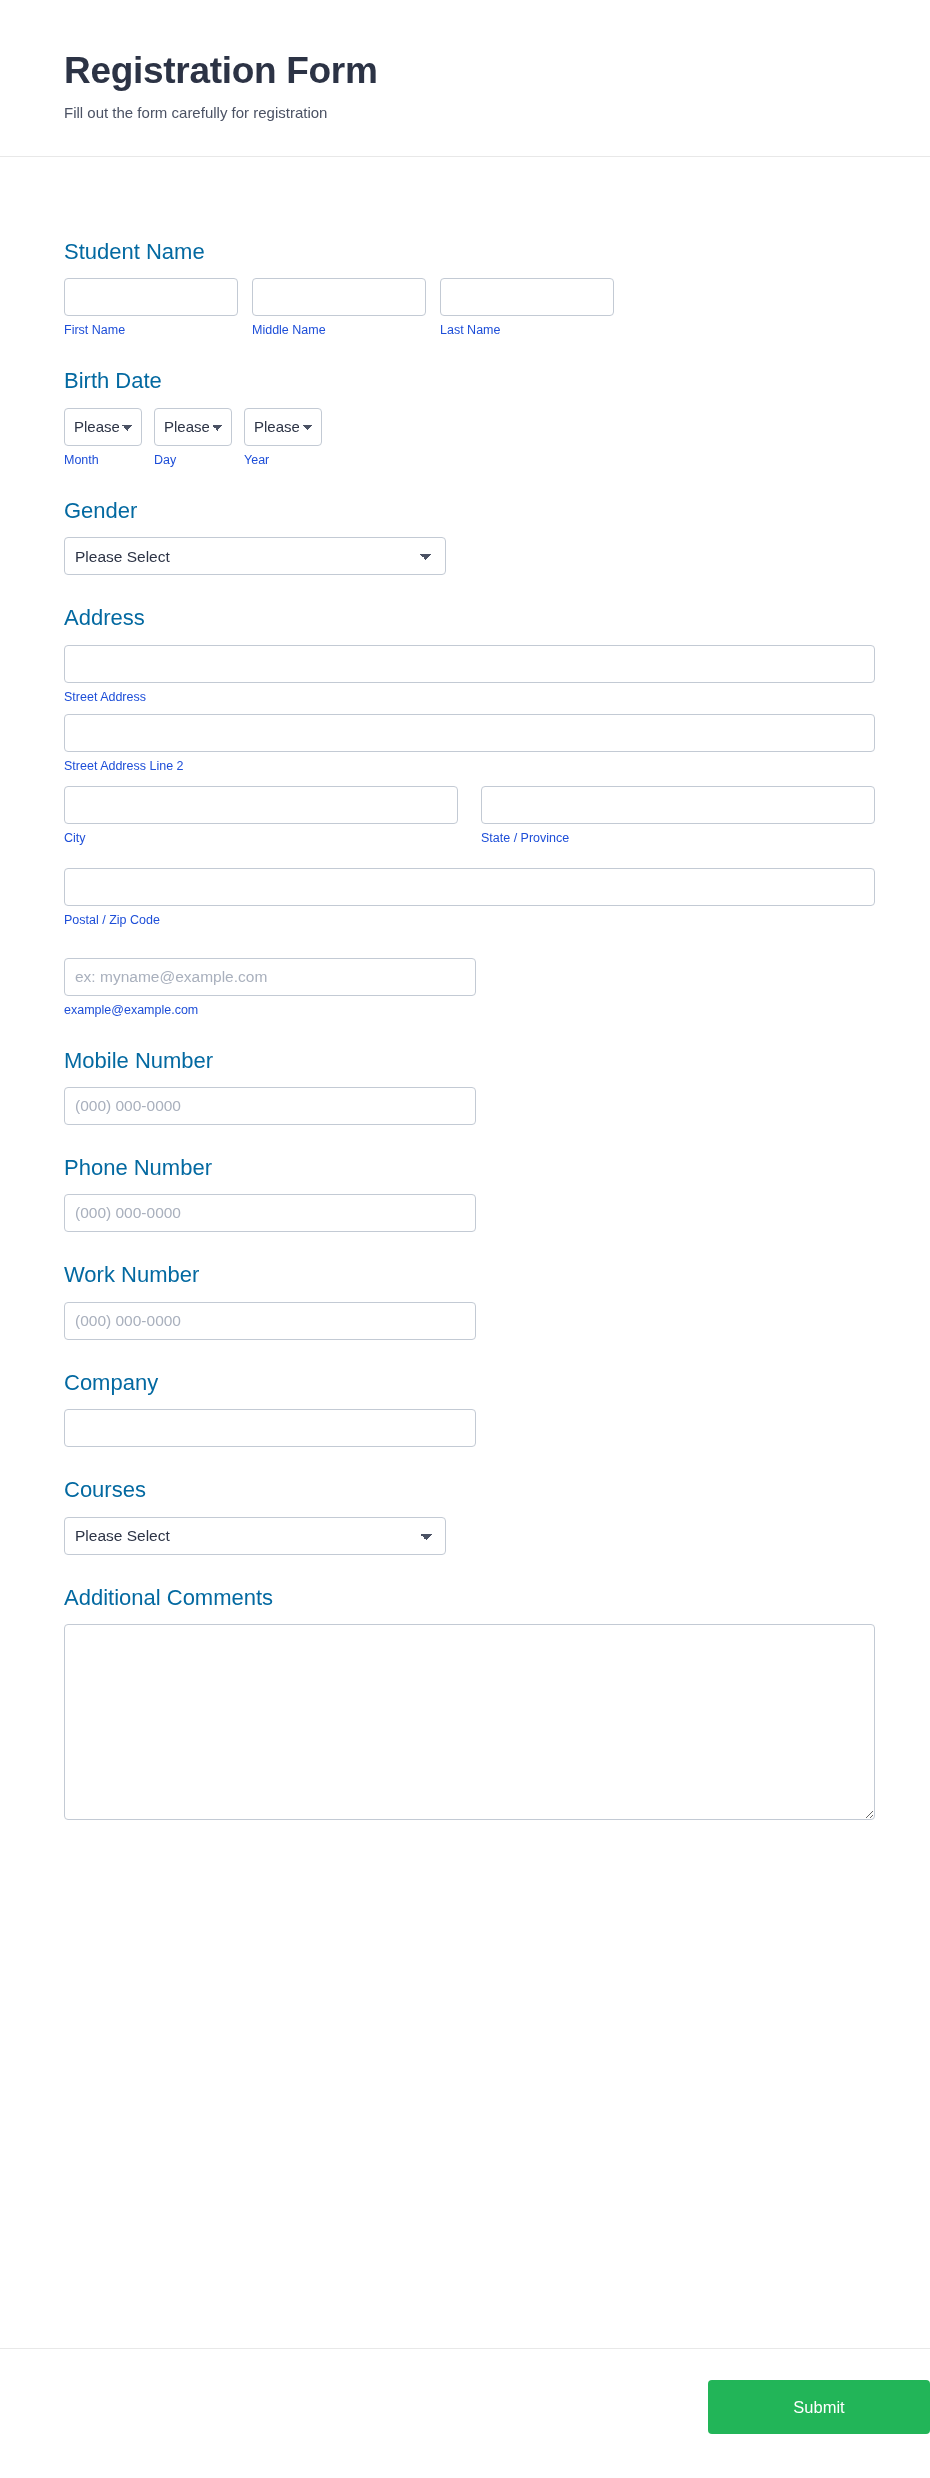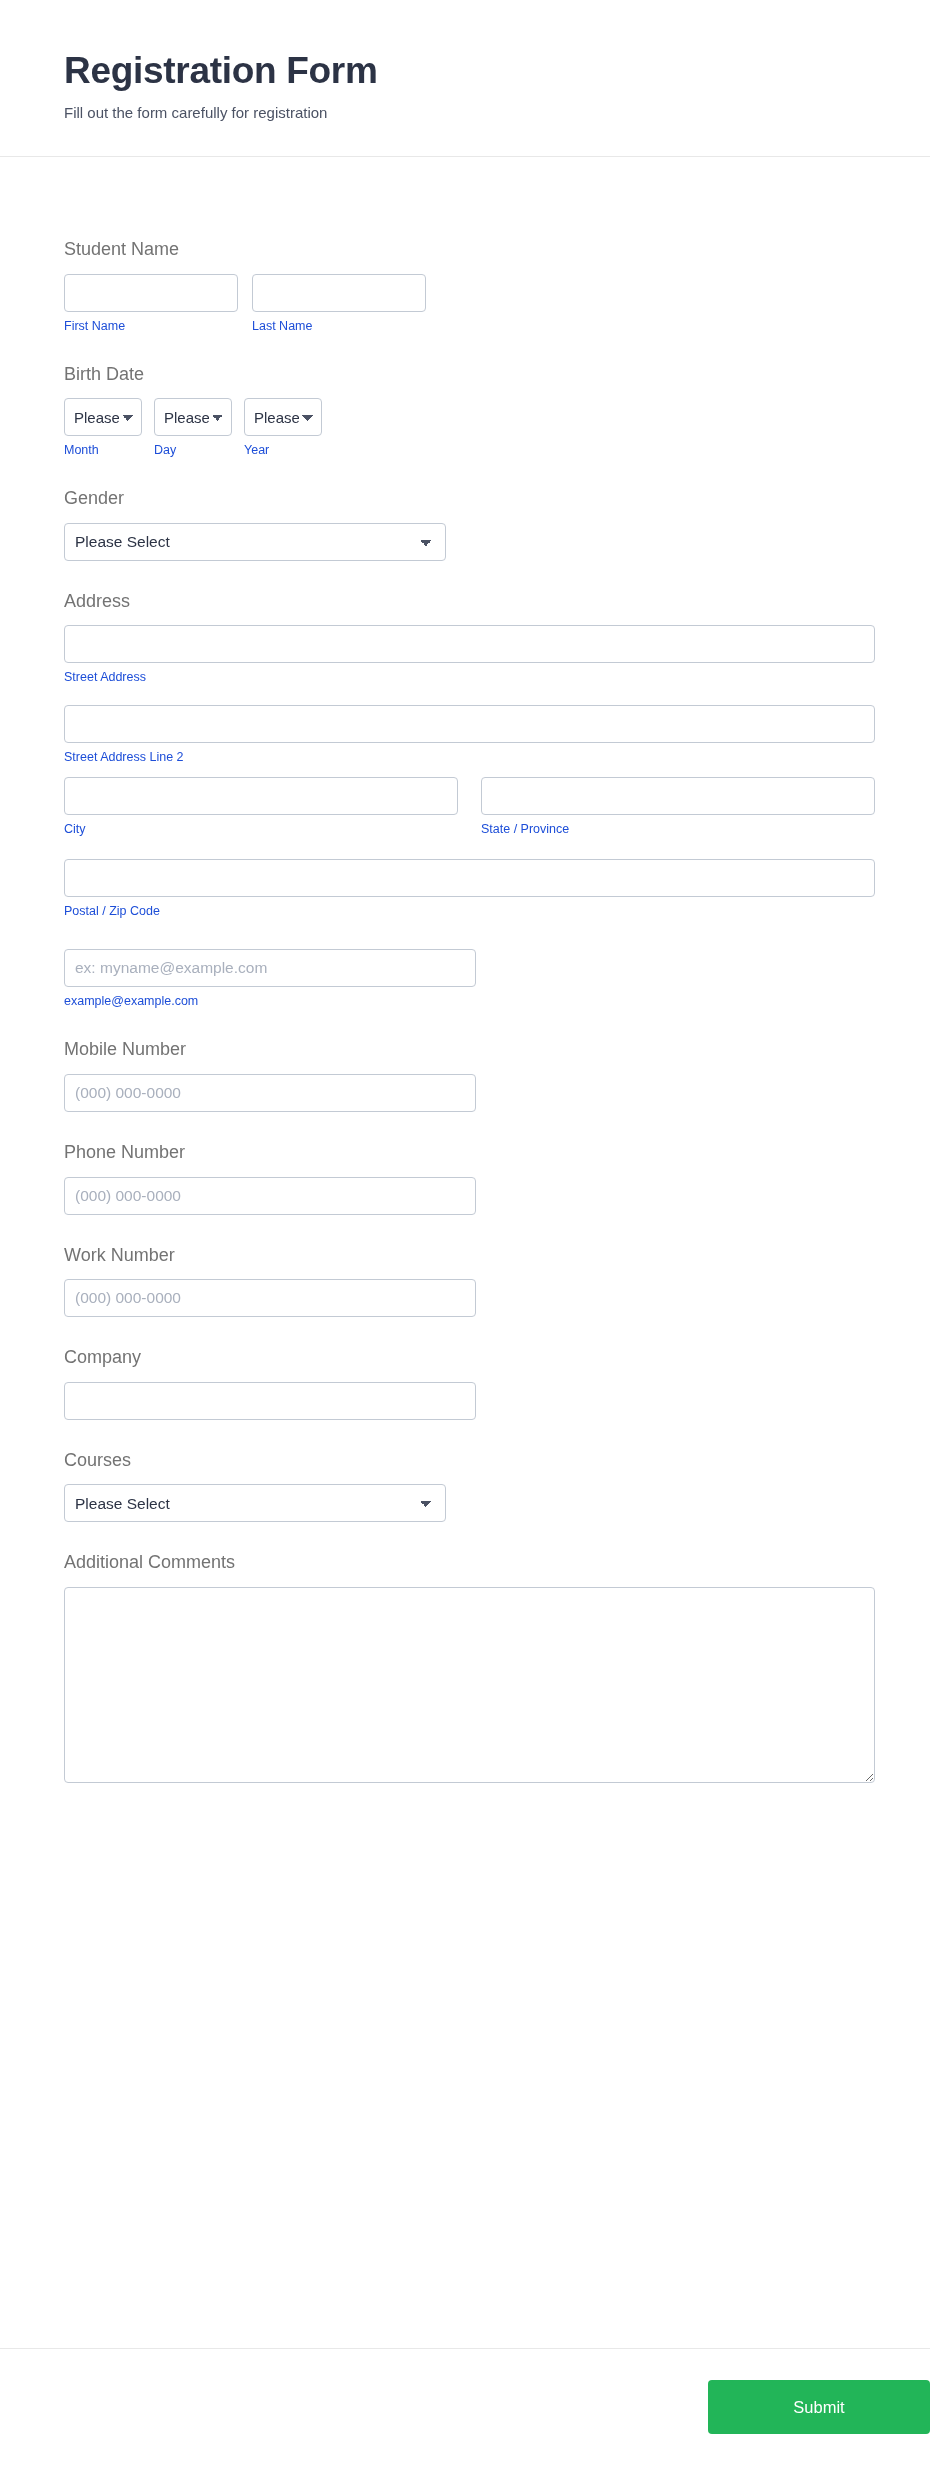--- a/index.html
+++ b/index.html
@@ -45,22 +45,22 @@
 
   
   .form-body {
     padding: 34px 64px 0 64px;
     flex: 1 0 auto;
   }
   .field-block {
     margin-bottom: 30px;
   }
   .field-label {
-    font-size: 18px;
-    color: #737373;
+    font-size: 22px;
+    color: #0369a1;
     font-weight: normal;
     margin-bottom: 13px;
     display: block;
     line-height: 1.2;
   }
   .sublabel {
     font-size: 12.5px;
     color: #1d4ed8;
     margin-top: 7px;
     display: block;
@@ -177,20 +177,24 @@
 
     <div class="field-block">
       <span class="field-label">Student Name</span>
       <div class="row-3">
         <div class="col-name">
           <input type="text" placeholder="" style="">
           <span class="sublabel">First Name</span>
         </div>
         <div class="col-name">
           <input type="text" placeholder="" style="">
+          <span class="sublabel">Middle Name</span>
+        </div>
+        <div class="col-name">
+          <input type="text" placeholder="" style="">
           <span class="sublabel">Last Name</span>
         </div>
       </div>
     </div>
 
     <div class="field-block">
       <span class="field-label">Birth Date</span>
       <div class="row-date">
         <div class="date-col">
           <select>
@@ -216,21 +220,21 @@
     <div class="field-block">
       <span class="field-label">Gender</span>
       <select class="select-wide">
         <option>Please Select</option>
       </select>
     </div>
 
     <div class="field-block">
       <span class="field-label">Address</span>
 
-      <div style="margin-bottom:20px;">
+      <div style="margin-bottom:9px;">
         <input type="text" class="addr-full" placeholder="" style="">
         <span class="sublabel">Street Address</span>
       </div>
 
       <div style="margin-bottom:12px;">
         <input type="text" class="addr-full" placeholder="" style="">
         <span class="sublabel">Street Address Line 2</span>
       </div>
 
       <div class="row-2" style="margin-bottom:22px;">

